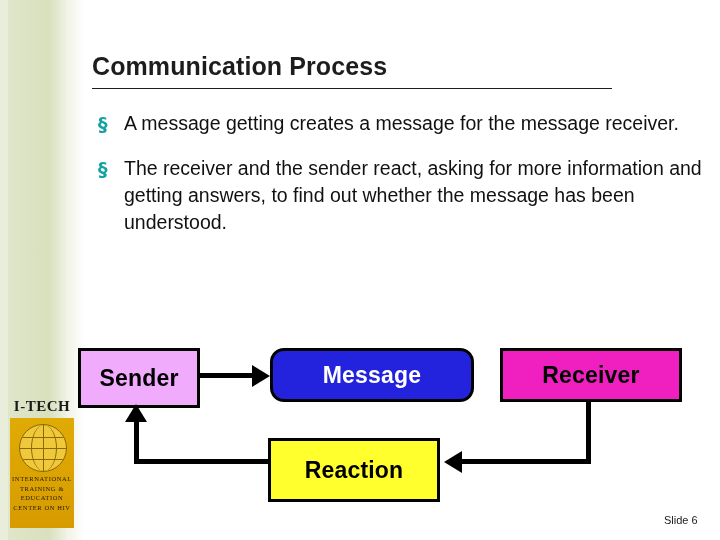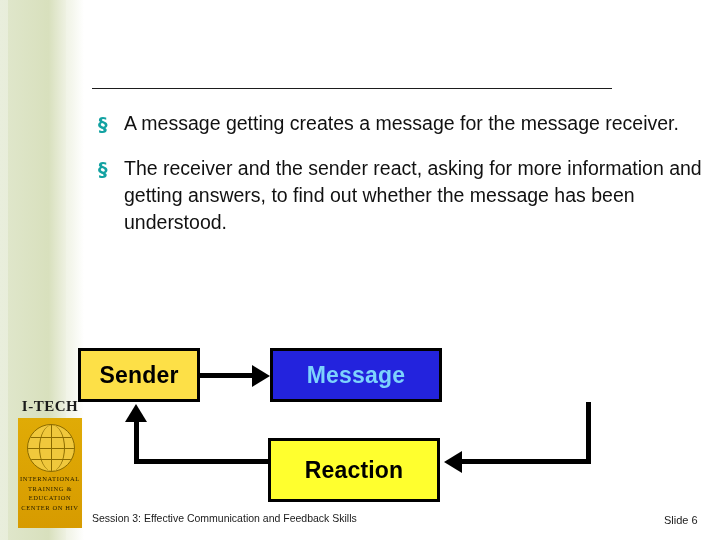--- a/index.html
+++ b/index.html
@@ -39,21 +39,20 @@
     background: linear-gradient(to right, #dfe6ca 0%, #d8e0bd 70%, #eef1e2 100%);
   }
 
   
   .logo-wrap {
     position: absolute;
     left: 6px;
     top: 398px;
     width: 72px;
     height: 132px;
-    margin-left: 8px;
   }
   .logo-title {
     position: absolute;
     left: 0;
     top: 0;
     width: 72px;
     text-align: center;
     font-family: "Liberation Serif", serif;
     font-size: 15px;
     font-weight: bold;
@@ -185,30 +184,31 @@
     justify-content: center;
     font-size: 23px;
     font-weight: bold;
     color: #000000;
     letter-spacing: 0.2px;
   }
   .node-sender {
     left: 78px;
     top: 8px;
     width: 122px;
-    height: 54px;
-    background: #fde047;
+    height: 60px;
+    background: #f0abfc;
   }
   .node-message {
     left: 270px;
     top: 8px;
-    width: 172px;
+    width: 204px;
     height: 54px;
     background: #2323dd;
-    color: #7dd3fc;
+    color: #ffffff;
+    border-radius: 14px;
   }
   .node-receiver {
     left: 500px;
     top: 8px;
     width: 182px;
     height: 54px;
     background: #f020c0;
   }
   .node-reaction {
     left: 268px;
@@ -278,46 +278,47 @@
         <span class="eq eq2"></span>
         <span class="eq eq3"></span>
       </div>
       <div class="logo-text" style="white-space: pre-line;">INTERNATIONAL
 TRAINING &amp;
 EDUCATION
 CENTER ON HIV</div>
     </div>
   </div>
 
+  <div class="title">Communication Process</div>
   <div class="title-rule"></div>
 
   <div class="bullets">
     <div class="bullet">
       <span class="marker">§</span>
       <span>A message getting creates a message for the message receiver.</span>
     </div>
     <div class="bullet">
       <span class="marker">§</span>
       <span>The receiver and the sender react, asking for more information and getting answers, to find out whether the message has been understood.</span>
     </div>
   </div>
 
   <div class="diagram">
     <div class="node node-sender">Sender</div>
     <div class="node node-message">Message</div>
+    <div class="node node-receiver">Receiver</div>
     <div class="node node-reaction">Reaction</div>
 
     <div class="arrow-line a1-line"></div>
     <div class="arrow-head a1-head"></div>
 
     <div class="arrow-line a2-v"></div>
     <div class="arrow-line a2-h"></div>
     <div class="arrow-head a2-head"></div>
 
     <div class="arrow-line a3-h"></div>
     <div class="arrow-line a3-v"></div>
     <div class="arrow-head a3-head"></div>
   </div>
 
-  <div class="footer-text">Session 3: Effective Communication and Feedback Skills</div>
   <div class="slide-number">Slide 6</div>
 
 </div>
 
 </body></html>

